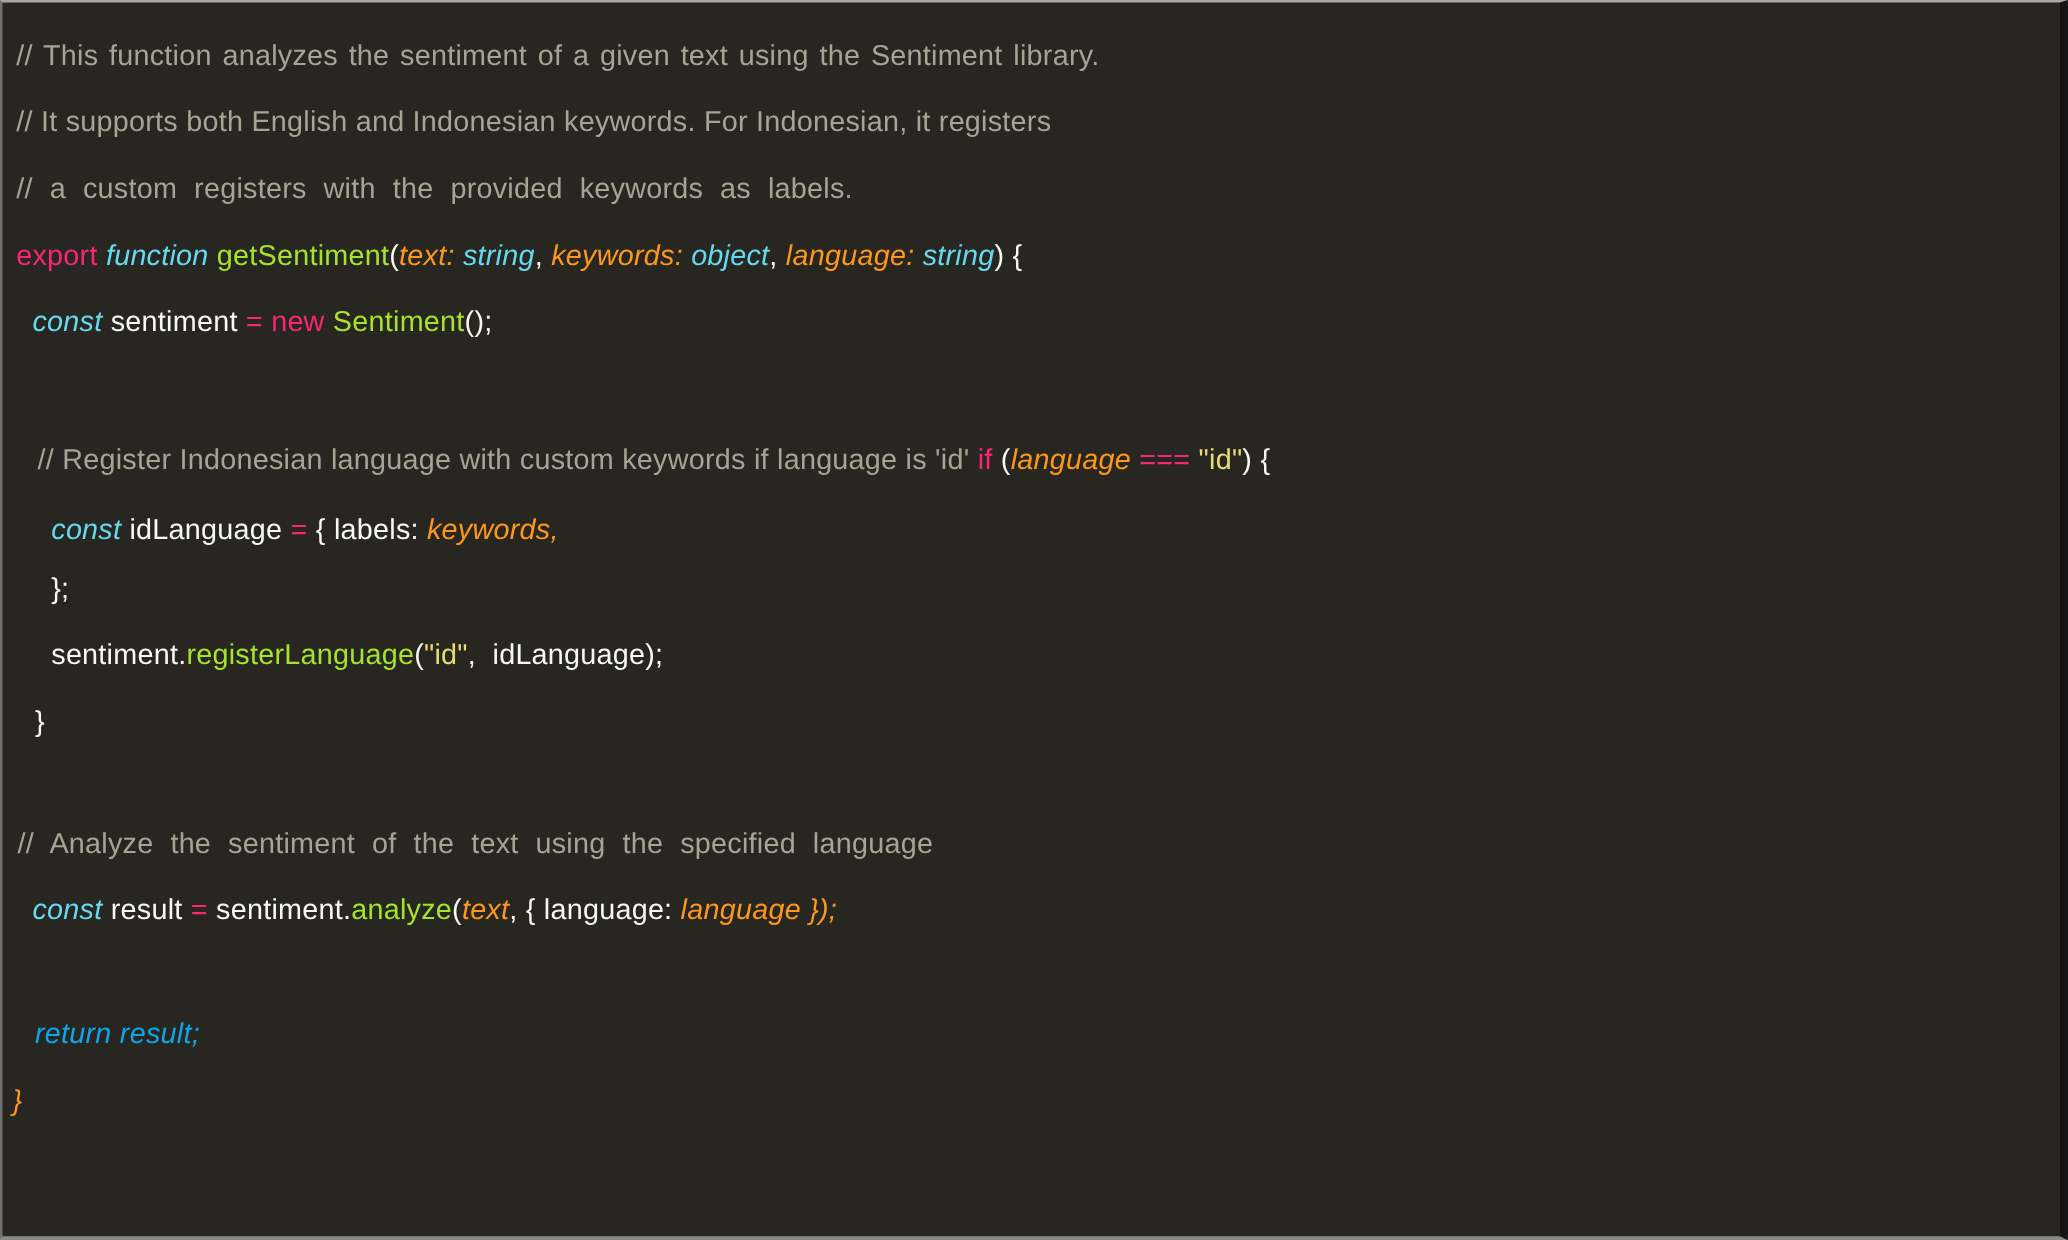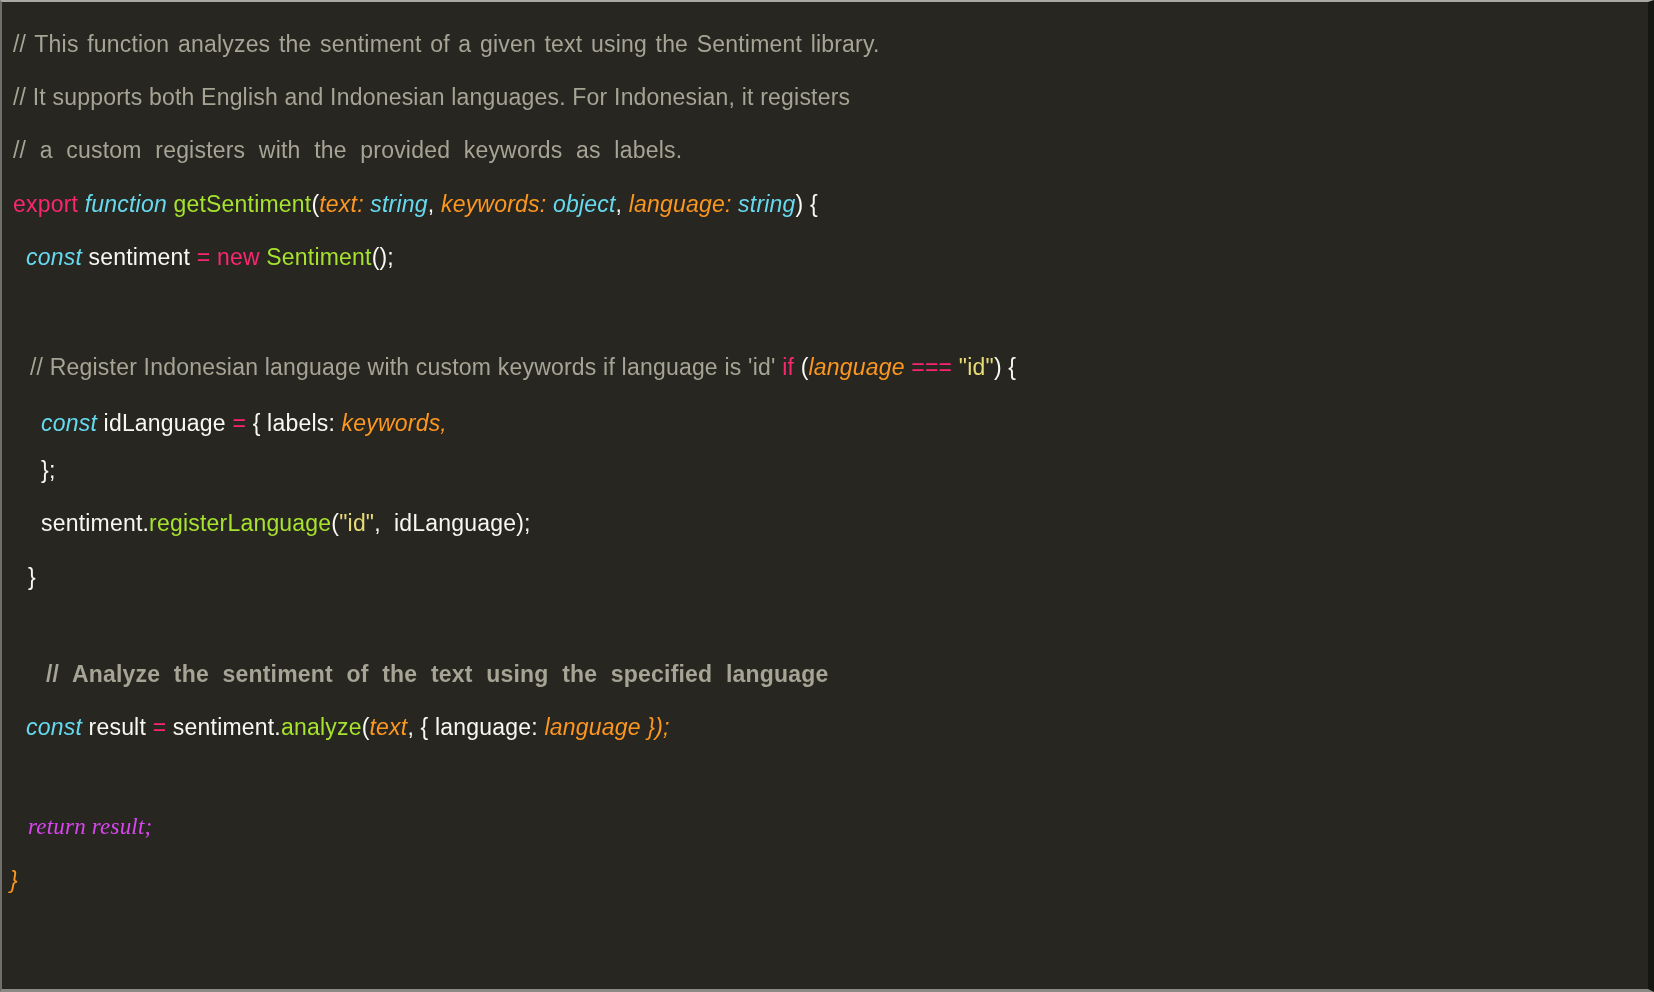--- a/index.html
+++ b/index.html
@@ -34,27 +34,27 @@
   .tok {
     white-space: pre;
   }
 </style>
 </head>
 <body>
 
 <div class="screen">
   <div class="code-area">
       <div class="code-line" style="top: 28px; left: 11px; word-spacing: 2px;"><span class="tok" style="color: rgb(166, 164, 148);">// This function analyzes the sentiment of a given text using the Sentiment library.</span></div>
-      <div class="code-line" style="top: 81px; left: 11px;"><span class="tok" style="color: rgb(166, 164, 148);">// It supports both English and Indonesian languages. For Indonesian, it registers</span></div>
+      <div class="code-line" style="top: 81px; left: 11px;"><span class="tok" style="color: rgb(166, 164, 148);">// It supports both English and Indonesian keywords. For Indonesian, it registers</span></div>
       <div class="code-line" style="top: 134px; left: 11px; word-spacing: 7px;"><span class="tok" style="color: rgb(166, 164, 148);">// a custom registers with the provided keywords as labels.</span></div>
       <div class="code-line" style="top: 188px; left: 11px;"><span class="tok" style="color: rgb(249, 38, 114);">export </span><span class="tok" style="color: rgb(102, 217, 239); font-style: italic;">function </span><span class="tok" style="color: rgb(166, 226, 46);">getSentiment</span><span class="tok" style="color: rgb(248, 248, 242);">(</span><span class="tok" style="color: rgb(253, 151, 31); font-style: italic;">text: </span><span class="tok" style="color: rgb(102, 217, 239); font-style: italic;">string</span><span class="tok" style="color: rgb(248, 248, 242);">, </span><span class="tok" style="color: rgb(253, 151, 31); font-style: italic;">keywords: </span><span class="tok" style="color: rgb(102, 217, 239); font-style: italic;">object</span><span class="tok" style="color: rgb(248, 248, 242);">, </span><span class="tok" style="color: rgb(253, 151, 31); font-style: italic;">language: </span><span class="tok" style="color: rgb(102, 217, 239); font-style: italic;">string</span><span class="tok" style="color: rgb(248, 248, 242);">) {</span></div>
       <div class="code-line" style="top: 241px; left: 24px;"><span class="tok" style="color: rgb(102, 217, 239); font-style: italic;">const </span><span class="tok" style="color: rgb(248, 248, 242);">sentiment </span><span class="tok" style="color: rgb(249, 38, 114);">= new </span><span class="tok" style="color: rgb(166, 226, 46);">Sentiment</span><span class="tok" style="color: rgb(248, 248, 242);">();</span></div>
       <div class="code-line" style="top: 351px; left: 28px;"><span class="tok" style="color: rgb(166, 164, 148);">// Register Indonesian language with custom keywords if language is 'id' </span><span class="tok" style="color: rgb(249, 38, 114);">if </span><span class="tok" style="color: rgb(248, 248, 242);">(</span><span class="tok" style="color: rgb(253, 151, 31); font-style: italic;">language </span><span class="tok" style="color: rgb(249, 38, 114);">=== </span><span class="tok" style="color: rgb(230, 219, 116);">"id"</span><span class="tok" style="color: rgb(248, 248, 242);">) {</span></div>
       <div class="code-line" style="top: 407px; left: 39px;"><span class="tok" style="color: rgb(102, 217, 239); font-style: italic;">const </span><span class="tok" style="color: rgb(248, 248, 242);">idLanguage </span><span class="tok" style="color: rgb(249, 38, 114);">= </span><span class="tok" style="color: rgb(248, 248, 242);">{ labels: </span><span class="tok" style="color: rgb(253, 151, 31); font-style: italic;">keywords,</span></div>
       <div class="code-line" style="top: 454px; left: 39px;"><span class="tok" style="color: rgb(248, 248, 242);">};</span></div>
       <div class="code-line" style="top: 507px; left: 39px;"><span class="tok" style="color: rgb(248, 248, 242);">sentiment.</span><span class="tok" style="color: rgb(166, 226, 46);">registerLanguage</span><span class="tok" style="color: rgb(248, 248, 242);">(</span><span class="tok" style="color: rgb(230, 219, 116);">"id"</span><span class="tok" style="color: rgb(248, 248, 242);">,  idLanguage);</span></div>
       <div class="code-line" style="top: 561px; left: 26px;"><span class="tok" style="color: rgb(248, 248, 242);">}</span></div>
-      <div class="code-line" style="top: 658px; left: 44px; word-spacing: 7px; font-weight: bold;"><span class="tok" style="color: rgb(166, 164, 148);">// Analyze the sentiment of the text using the specified language</span></div>
+      <div class="code-line" style="top: 658px; left: 12px; word-spacing: 7px;"><span class="tok" style="color: rgb(166, 164, 148);">// Analyze the sentiment of the text using the specified language</span></div>
       <div class="code-line" style="top: 711px; left: 24px;"><span class="tok" style="color: rgb(102, 217, 239); font-style: italic;">const </span><span class="tok" style="color: rgb(248, 248, 242);">result </span><span class="tok" style="color: rgb(249, 38, 114);">= </span><span class="tok" style="color: rgb(248, 248, 242);">sentiment.</span><span class="tok" style="color: rgb(166, 226, 46);">analyze</span><span class="tok" style="color: rgb(248, 248, 242);">(</span><span class="tok" style="color: rgb(253, 151, 31); font-style: italic;">text</span><span class="tok" style="color: rgb(248, 248, 242);">, { language: </span><span class="tok" style="color: rgb(253, 151, 31); font-style: italic;">language </span><span class="tok" style="color: rgb(253, 151, 31); font-style: italic;">});</span></div>
-      <div class="code-line" style="top: 810px; left: 26px;"><span class="tok" style="color: #d946ef; font-style: italic; font-family: Liberation Serif, serif;">return result;</span></div>
+      <div class="code-line" style="top: 810px; left: 26px;"><span class="tok" style="color: #0ea5e9; font-style: italic;">return result;</span></div>
       <div class="code-line" style="top: 864px; left: 8px;"><span class="tok" style="color: rgb(253, 151, 31); font-style: italic;">}</span></div>
     </div>
 </div>
 
 </body></html>

